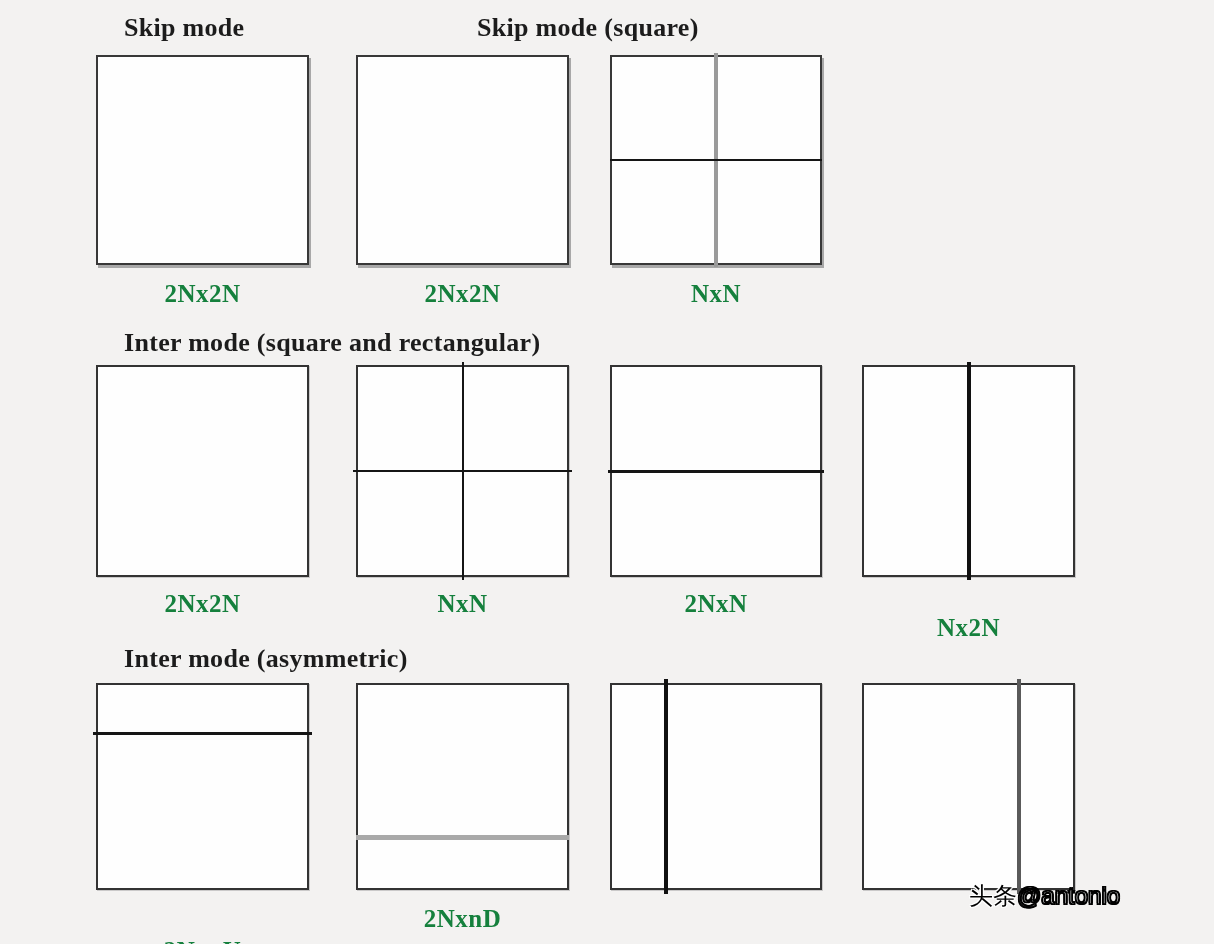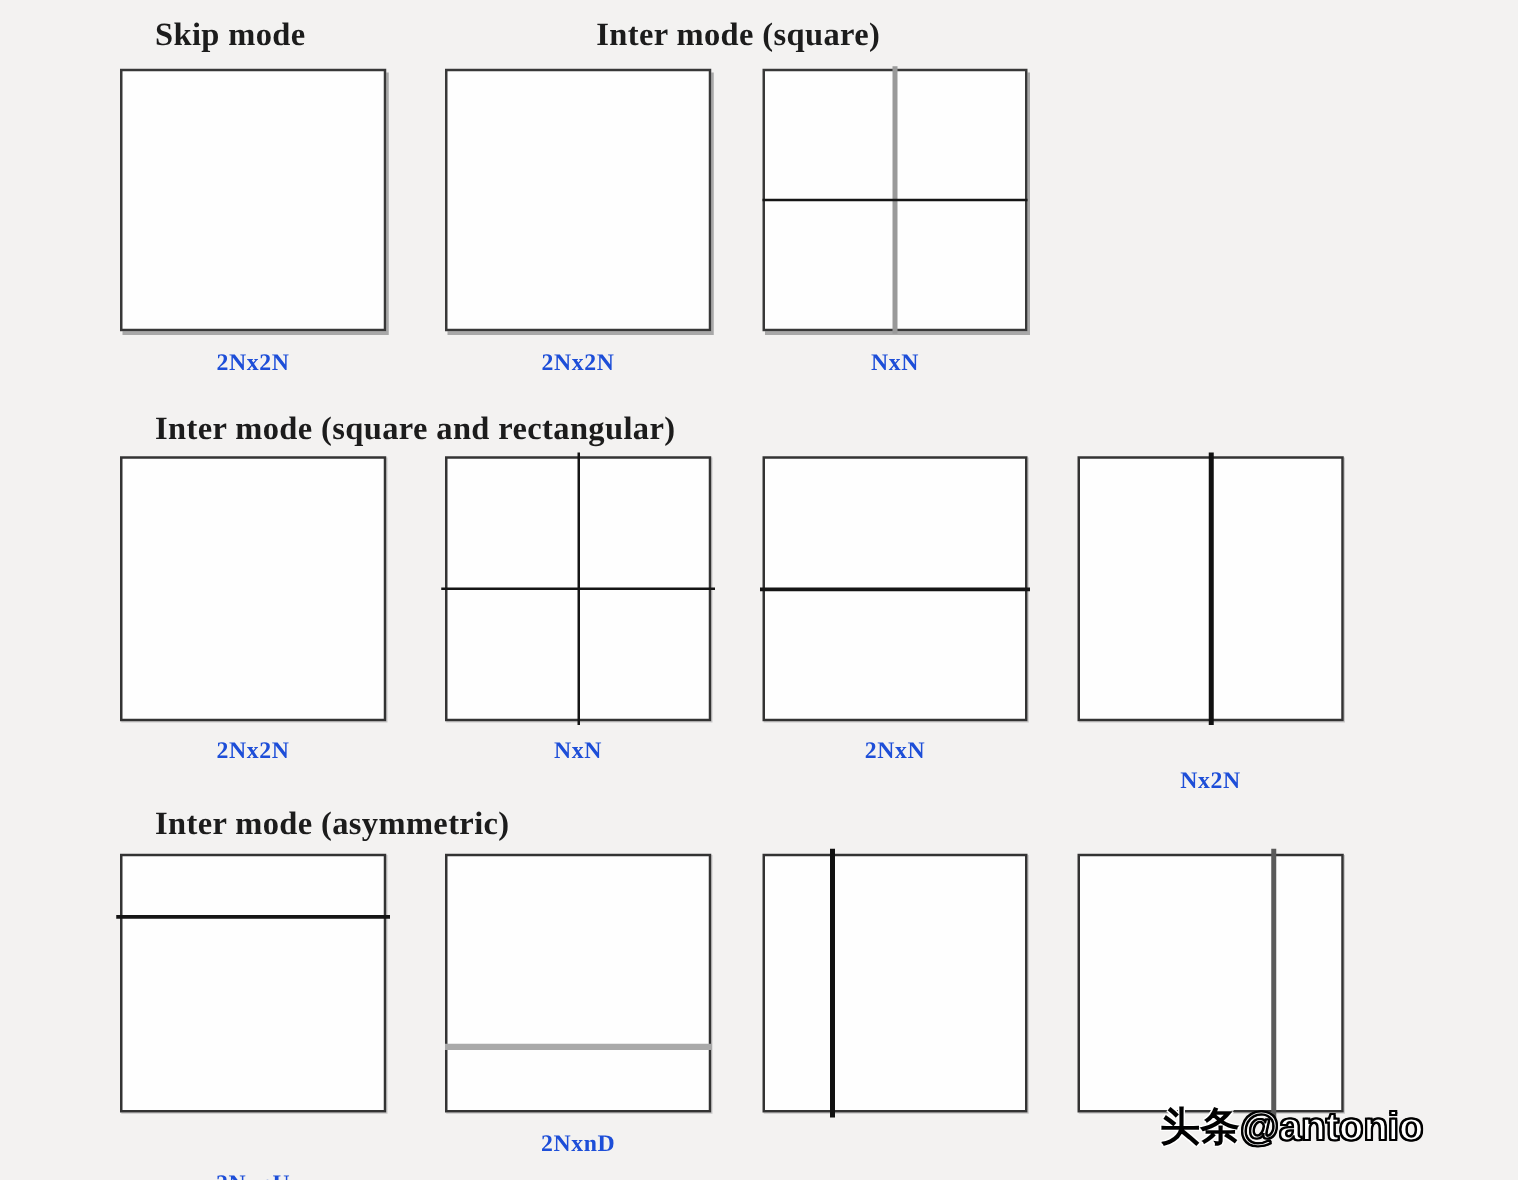--- a/index.html
+++ b/index.html
@@ -27,32 +27,32 @@
     box-shadow:1px 1px 0 rgba(168,168,168,0.55);
   }
   .box.shadowed{
     border-color:#383838;
     box-shadow:2px 3px 0 rgba(160,160,160,0.9);
   }
   .pline{position:absolute;}
   .blabel{
     position:absolute;
     font-weight:bold;
-    font-size:19px;
-    color:#1d4ed8;
+    font-size:25px;
+    color:#15803d;
     text-align:center;
     letter-spacing:0.5px;
     white-space:nowrap;
   }
   .watermark{
     position:absolute;
-    left:928px;top:880px;
+    left:969px;top:880px;
     font-family:"Liberation Sans","DejaVu Sans",sans-serif;
-    font-weight:bold;
-    font-size:32px;
+    font-weight:normal;
+    font-size:24px;
     white-space:nowrap;
     z-index:5;
   }
   .wm-cn{
     color:#000;
     text-shadow:
       -1px -1px 0 #ffffff, 1px -1px 0 #ffffff,
       -1px 1px 0 #ffffff, 1px 1px 0 #ffffff;
   }
   .wm-en{
@@ -62,21 +62,21 @@
       -1px -1px 0 #000, 1px -1px 0 #000,
       -1px 1px 0 #000, 1px 1px 0 #000;
   }
 </style>
 </head>
 <body>
 
 <div class="figure">
 
   <div class="hdr" style="left:124px;top:13px;">Skip mode</div>
-  <div class="hdr" style="left:477px;top:13px;">Inter mode (square)</div>
+  <div class="hdr" style="left:477px;top:13px;">Skip mode (square)</div>
   <div class="hdr" style="left:124px;top:644px;">Inter mode (asymmetric)</div>
   <div class="hdr" style="left:124px;top:328px;">Inter mode (square and rectangular)</div>
 
   <div class="box shadowed" style="left:96px;top:55px;width:213px;height:210px;"></div>
   <div class="box shadowed" style="left:356px;top:55px;width:213px;height:210px;"></div>
   <div class="box shadowed" style="left:610px;top:55px;width:212px;height:210px;">
       <div class="pline" style="background: rgb(154, 154, 154); left: calc(50% - 2px); width: 4px; top: -4px; bottom: -4px;"></div>
       <div class="pline" style="background: rgb(21, 21, 21); top: calc(50% - 1px); height: 2px; left: -2px; right: -2px;"></div>
     </div>
 

